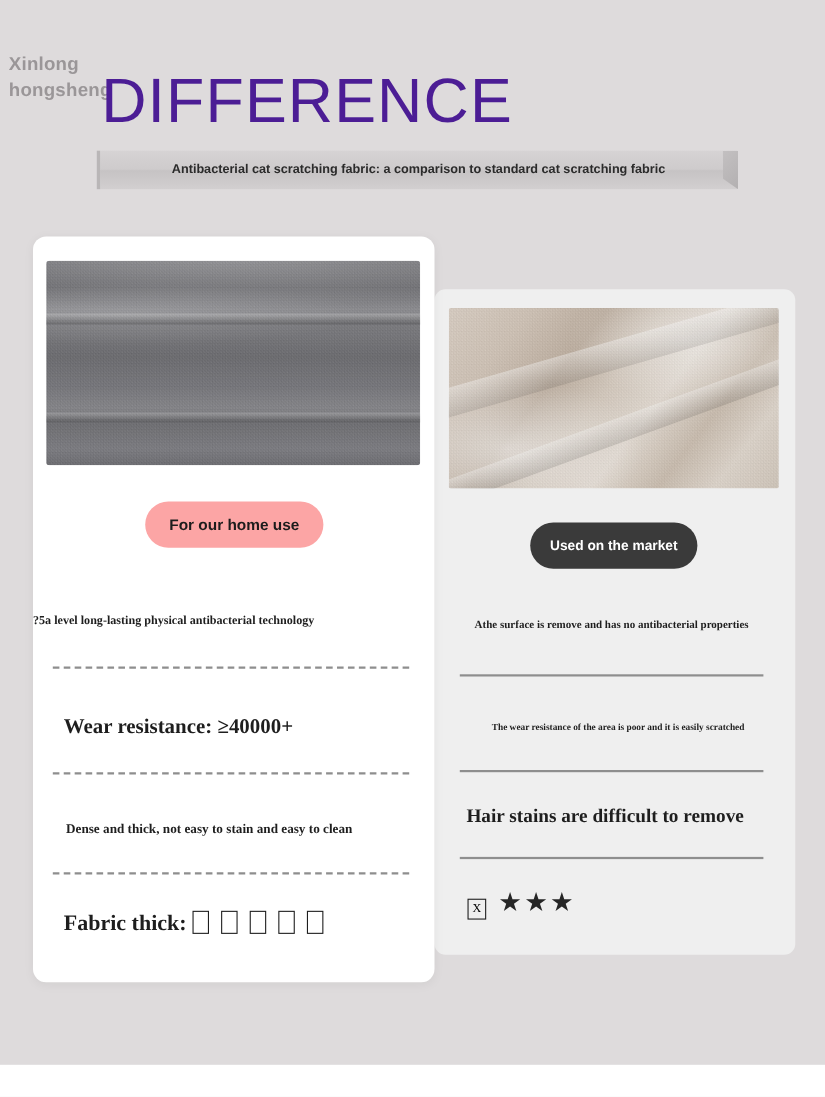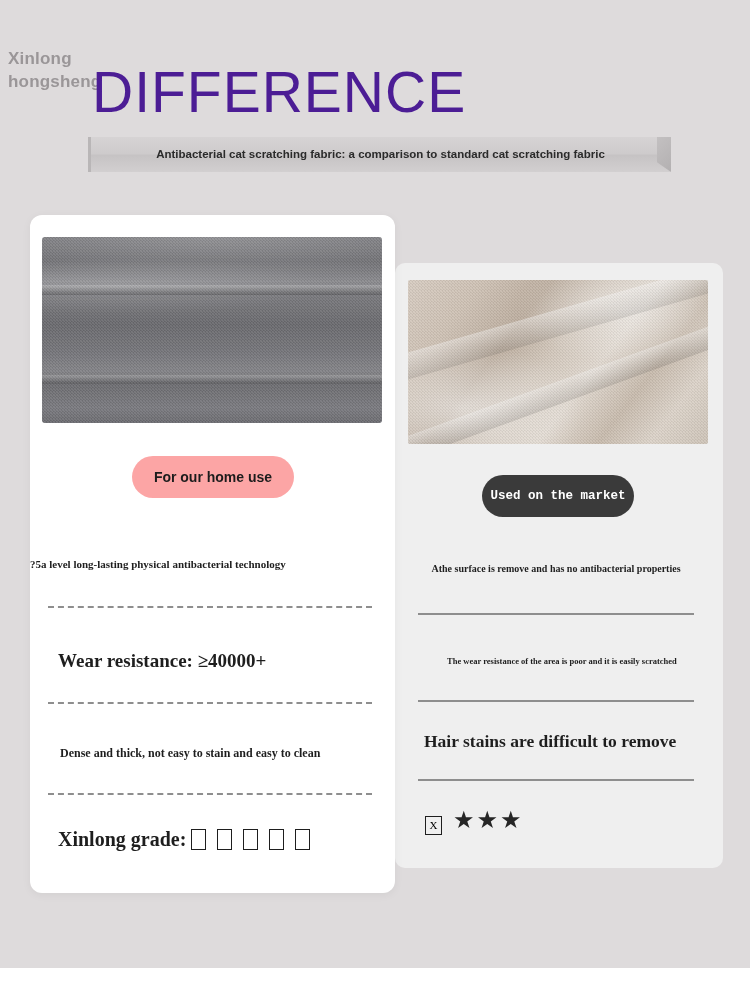--- a/index.html
+++ b/index.html
@@ -141,21 +141,20 @@
     color:#1c1c1c;
     font-size:14px; font-weight:bold;
   }
   .pill-dark {
     left:482px; top:475px;
     width:152px; height:42px;
     background:#3a3a3a;
     color:#ffffff;
     font-size:12.5px; font-weight:bold;
     line-height:1.2;
-    font-family:Liberation Mono, monospace;
   }
 
   
   .feat { position:absolute; color:#1e1e1e;font-family:Liberation Serif, serif; }
   .feat.small   { font-size:11px;   font-weight:bold; }
   .feat.medium  { font-size:12px;   font-weight:bold; }
   .feat.large   { font-size:19px;   font-weight:bold; }
   .feat.xlarge  { font-size:20px;   font-weight:bold; }
   .feat.tiny    { font-size:8.5px;  font-weight:bold; }
   .feat.center  { text-align:center; }
@@ -234,21 +233,21 @@
   <div class="feat small" style="left:30px; top:558px; width:340px;">?5a level long-lasting physical antibacterial technology</div>
   <div class="sep-dashed" style="top:606px;"></div>
 
   <div class="feat large" style="left:58px; top:650px; width:320px;">Wear resistance: ≥40000+</div>
   <div class="sep-dashed" style="top:702px;"></div>
 
   <div class="feat medium" style="left:60px; top:746px; width:330px;">Dense and thick, not easy to stain and easy to clean</div>
   <div class="sep-dashed" style="top:793px;"></div>
 
   <div class="feat xlarge" style="left:58px; top:828px; width:320px; white-space:nowrap;">
-    <span>Xinlong grade:</span>
+    <span>Fabric thick:</span>
     <span class="grade-glyphs">
       <span class="tofu lg"></span><span class="tofu lg"></span><span class="tofu lg"></span><span class="tofu lg"></span><span class="tofu lg"></span>
     </span>
   </div>
 
   <div class="feat small center" style="left:418px; top:562px; width:276px; font-size:10px; line-height:1.35;">Athe surface is remove and has no antibacterial properties</div>
   <div class="sep-solid" style="top:613px;"></div>
 
   <div class="feat tiny" style="left:424px; top:656px; width:286px;margin-left:23px;">The wear resistance of the area is poor and it is easily scratched</div>
   <div class="sep-solid" style="top:700px;"></div>

